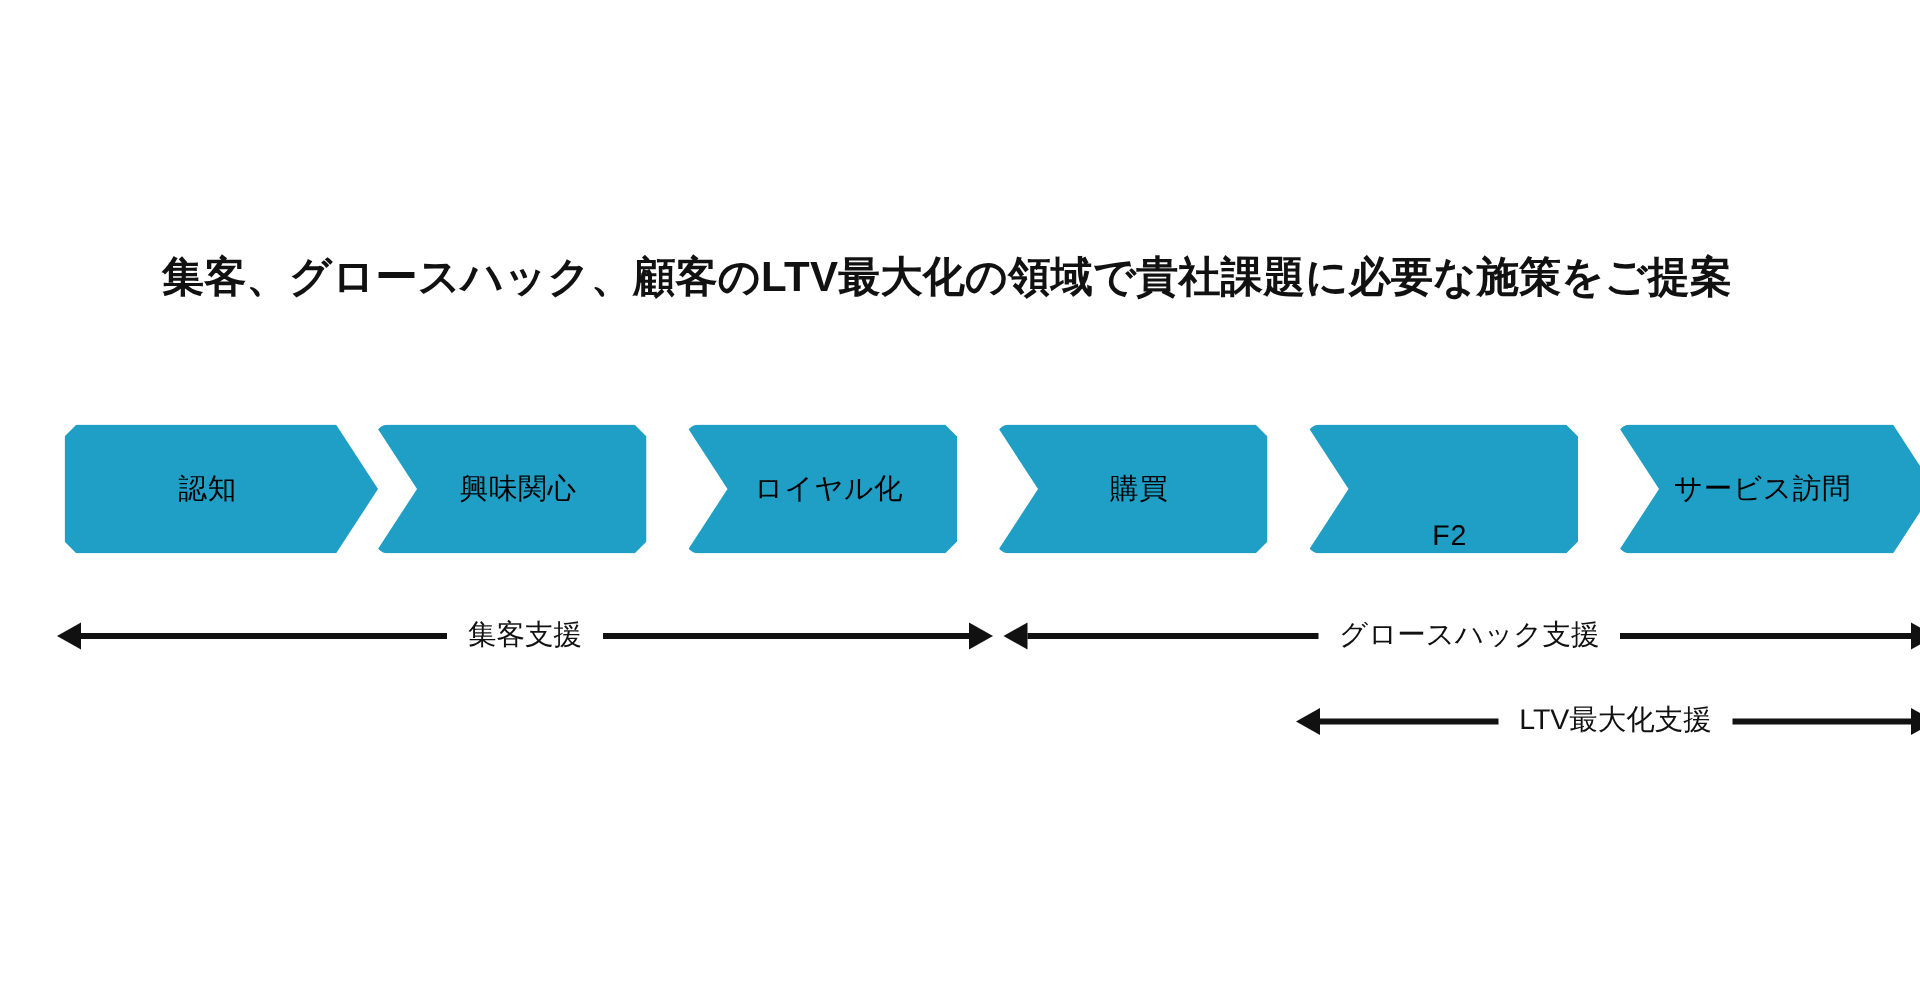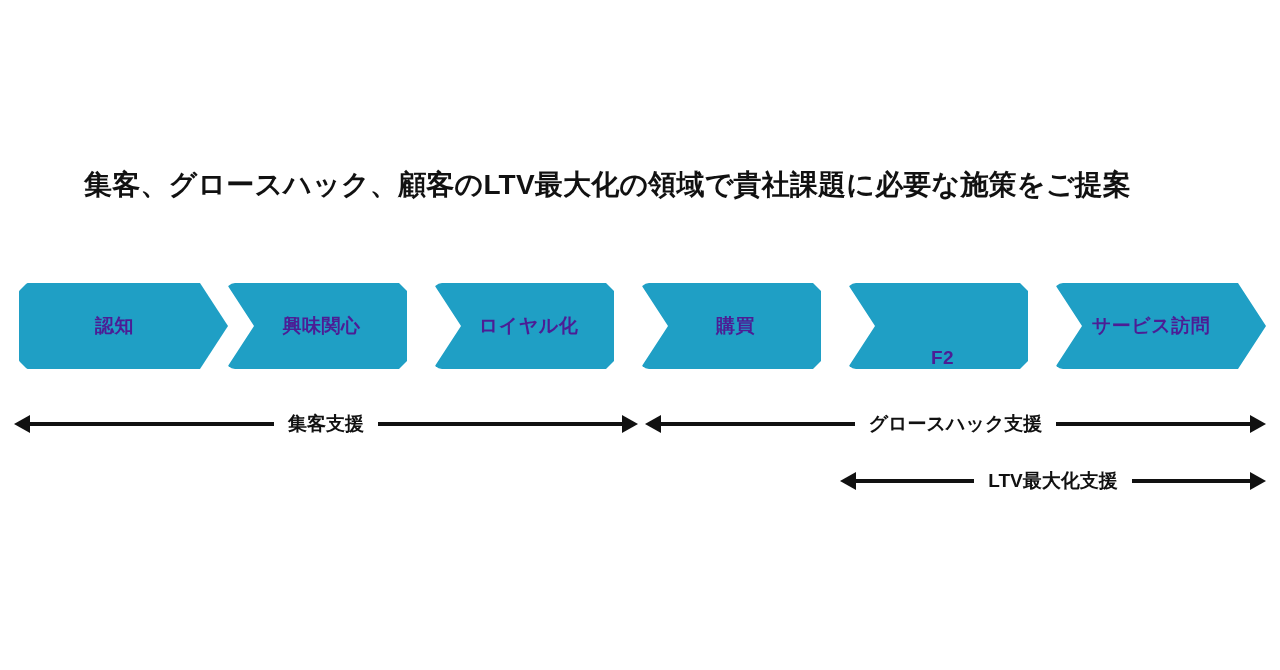--- a/index.html
+++ b/index.html
@@ -14,20 +14,21 @@
     overflow: hidden;
     font-family: "Liberation Sans", "DejaVu Sans", sans-serif;
     color: #1a1a1a;
     -webkit-font-smoothing: antialiased;
   }
 
   #slide {
     position: absolute;
     inset: 0;
     background: #ffffff;
+    margin-left: 24px;
   }
 
   
   .slide-title {
     position: absolute;
     left: 84px;
     top: 166px;
     width: 1120px;
     font-size: 28px;
     font-weight: bold;
@@ -48,40 +49,40 @@
   .chevron {
     position: absolute;
     top: 0;
     height: 86px;
     background: #1F9FC5;
     display: flex;
     align-items: center;
     justify-content: center;
   }
   .chevron .chev-label {
-    color: #4c1d95;
+    color: #000000;
     font-size: 19px;
-    font-weight: bold;
+    font-weight: normal;
     letter-spacing: 0.5px;
     white-space: nowrap;
     position: relative;
     z-index: 2;
     transform: translateX(-9px);
   }
 
   
   .arrow-row {
     position: absolute;
     height: 30px;
     display: flex;
     align-items: center;
   }
   .arrow-label {
     font-size: 19px;
-    font-weight: bold;
+    font-weight: normal;
     color: #111111;
     white-space: nowrap;
     padding: 0 14px;
     line-height: 30px;
   }
   .shaft {
     flex: 1 1 auto;
     height: 4px;
     background: #111111;
   }

